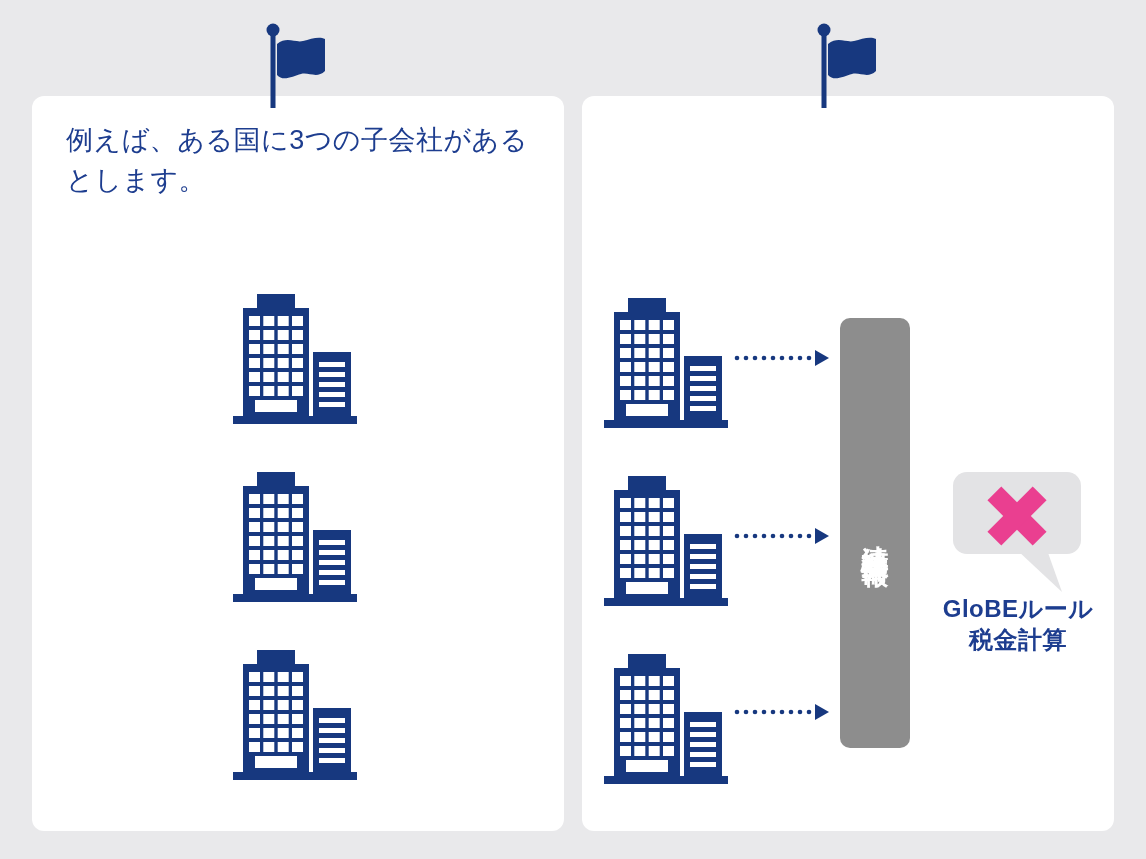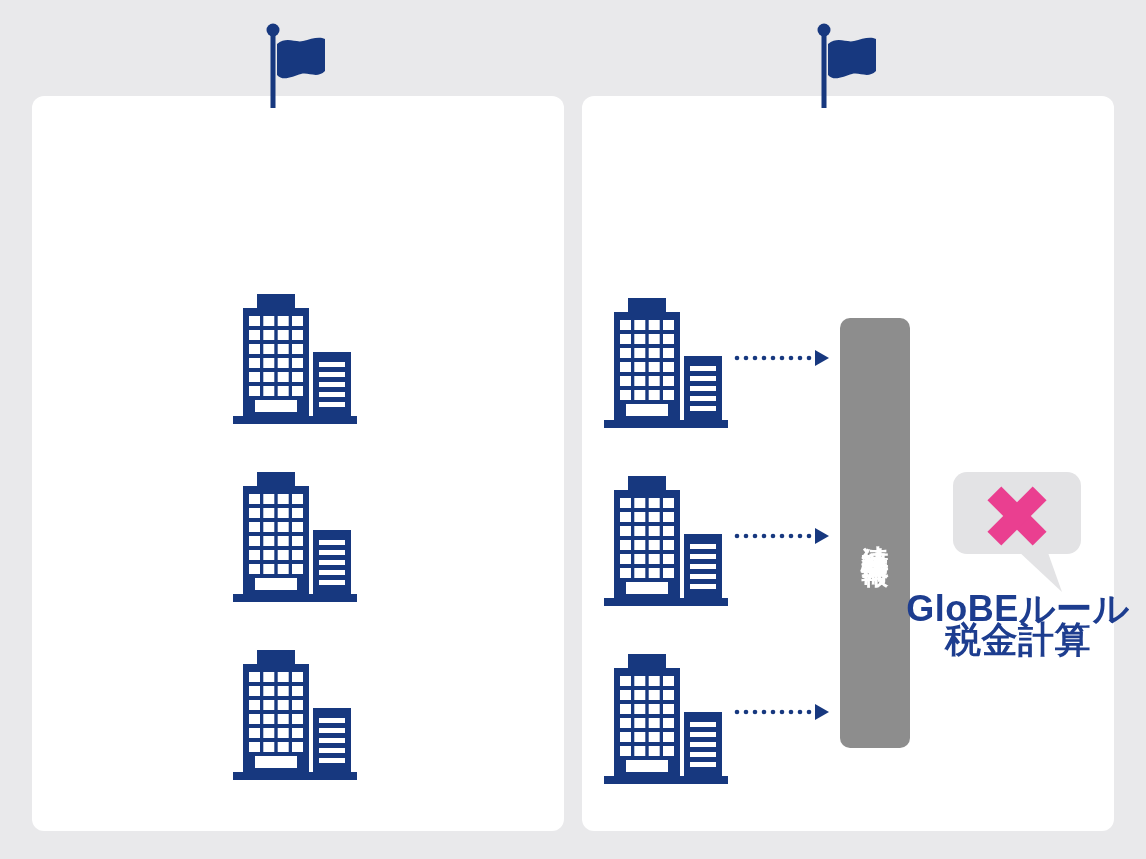--- a/index.html
+++ b/index.html
@@ -48,21 +48,21 @@
   }
   .bubble{
     position:absolute;left:371px;top:376px;width:128px;height:82px;
     background:#e3e3e5;border-radius:14px;
     display:flex;align-items:center;justify-content:center;
   }
   .bubble-tail{position:absolute;left:430px;top:452px;width:60px;height:46px;}
   .cross{width:64px;height:64px;margin-top:6px;}
   .result-label{
     position:absolute;left:316px;top:497px;width:240px;
-    text-align:center;color:#1d3d8f;font-size:36px;font-weight:bold;
+    text-align:center;color:#1d3d8f;font-size:24px;font-weight:bold;
     line-height:31px;white-space:pre-line;letter-spacing:0.5px;
   }
   .navy{fill:#17387f;}
   .white{fill:#ffffff;}
   .pink{fill:#ea3f90;}
   .graytail{fill:#e3e3e5;}
 </style>
 </head>
 <body>
 
@@ -139,20 +139,22 @@
 <div class="canvas">
 
   <svg class="flag left">
       <use href="#sym-flag"></use>
     </svg>
   <svg class="flag right">
       <use href="#sym-flag"></use>
     </svg>
 
   <div class="card left">
+    <div class="panel-text">例えば、ある国に3つの子会社がある
+とします。</div>
     <svg class="bldg b1">
         <use href="#sym-bldg"></use>
       </svg>
     <svg class="bldg b2">
         <use href="#sym-bldg"></use>
       </svg>
     <svg class="bldg b3">
         <use href="#sym-bldg"></use>
       </svg>
   </div>

